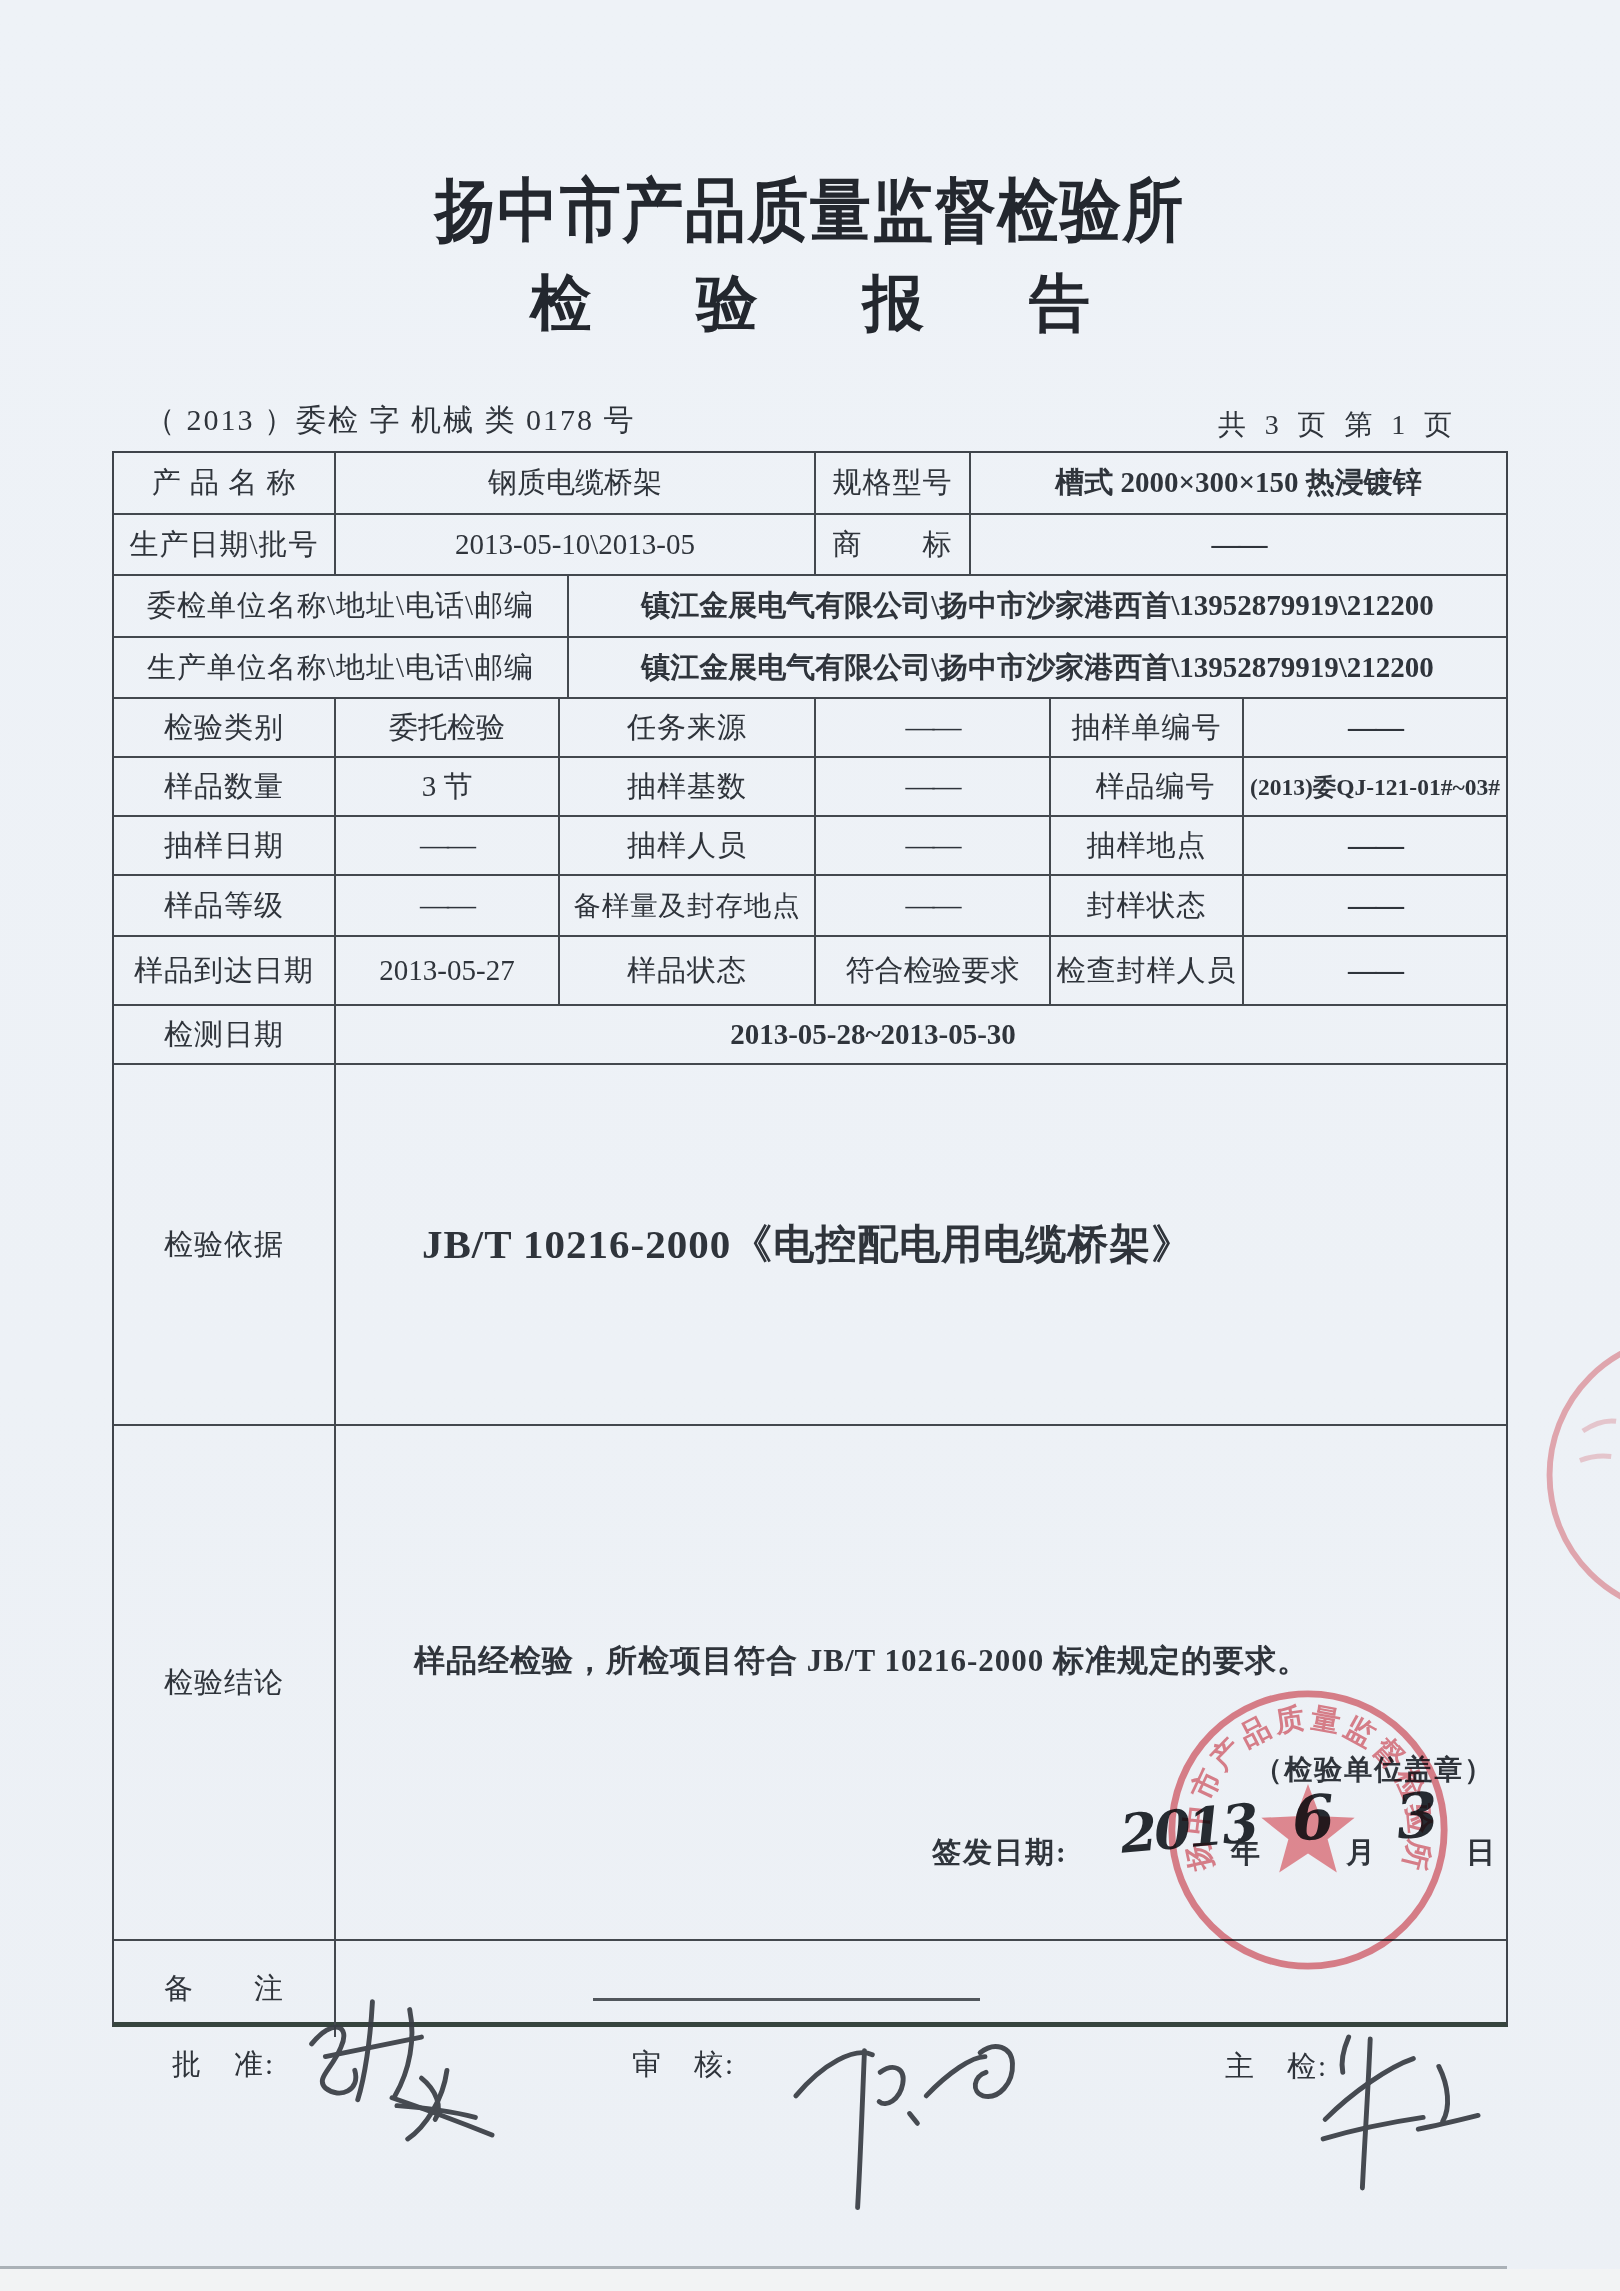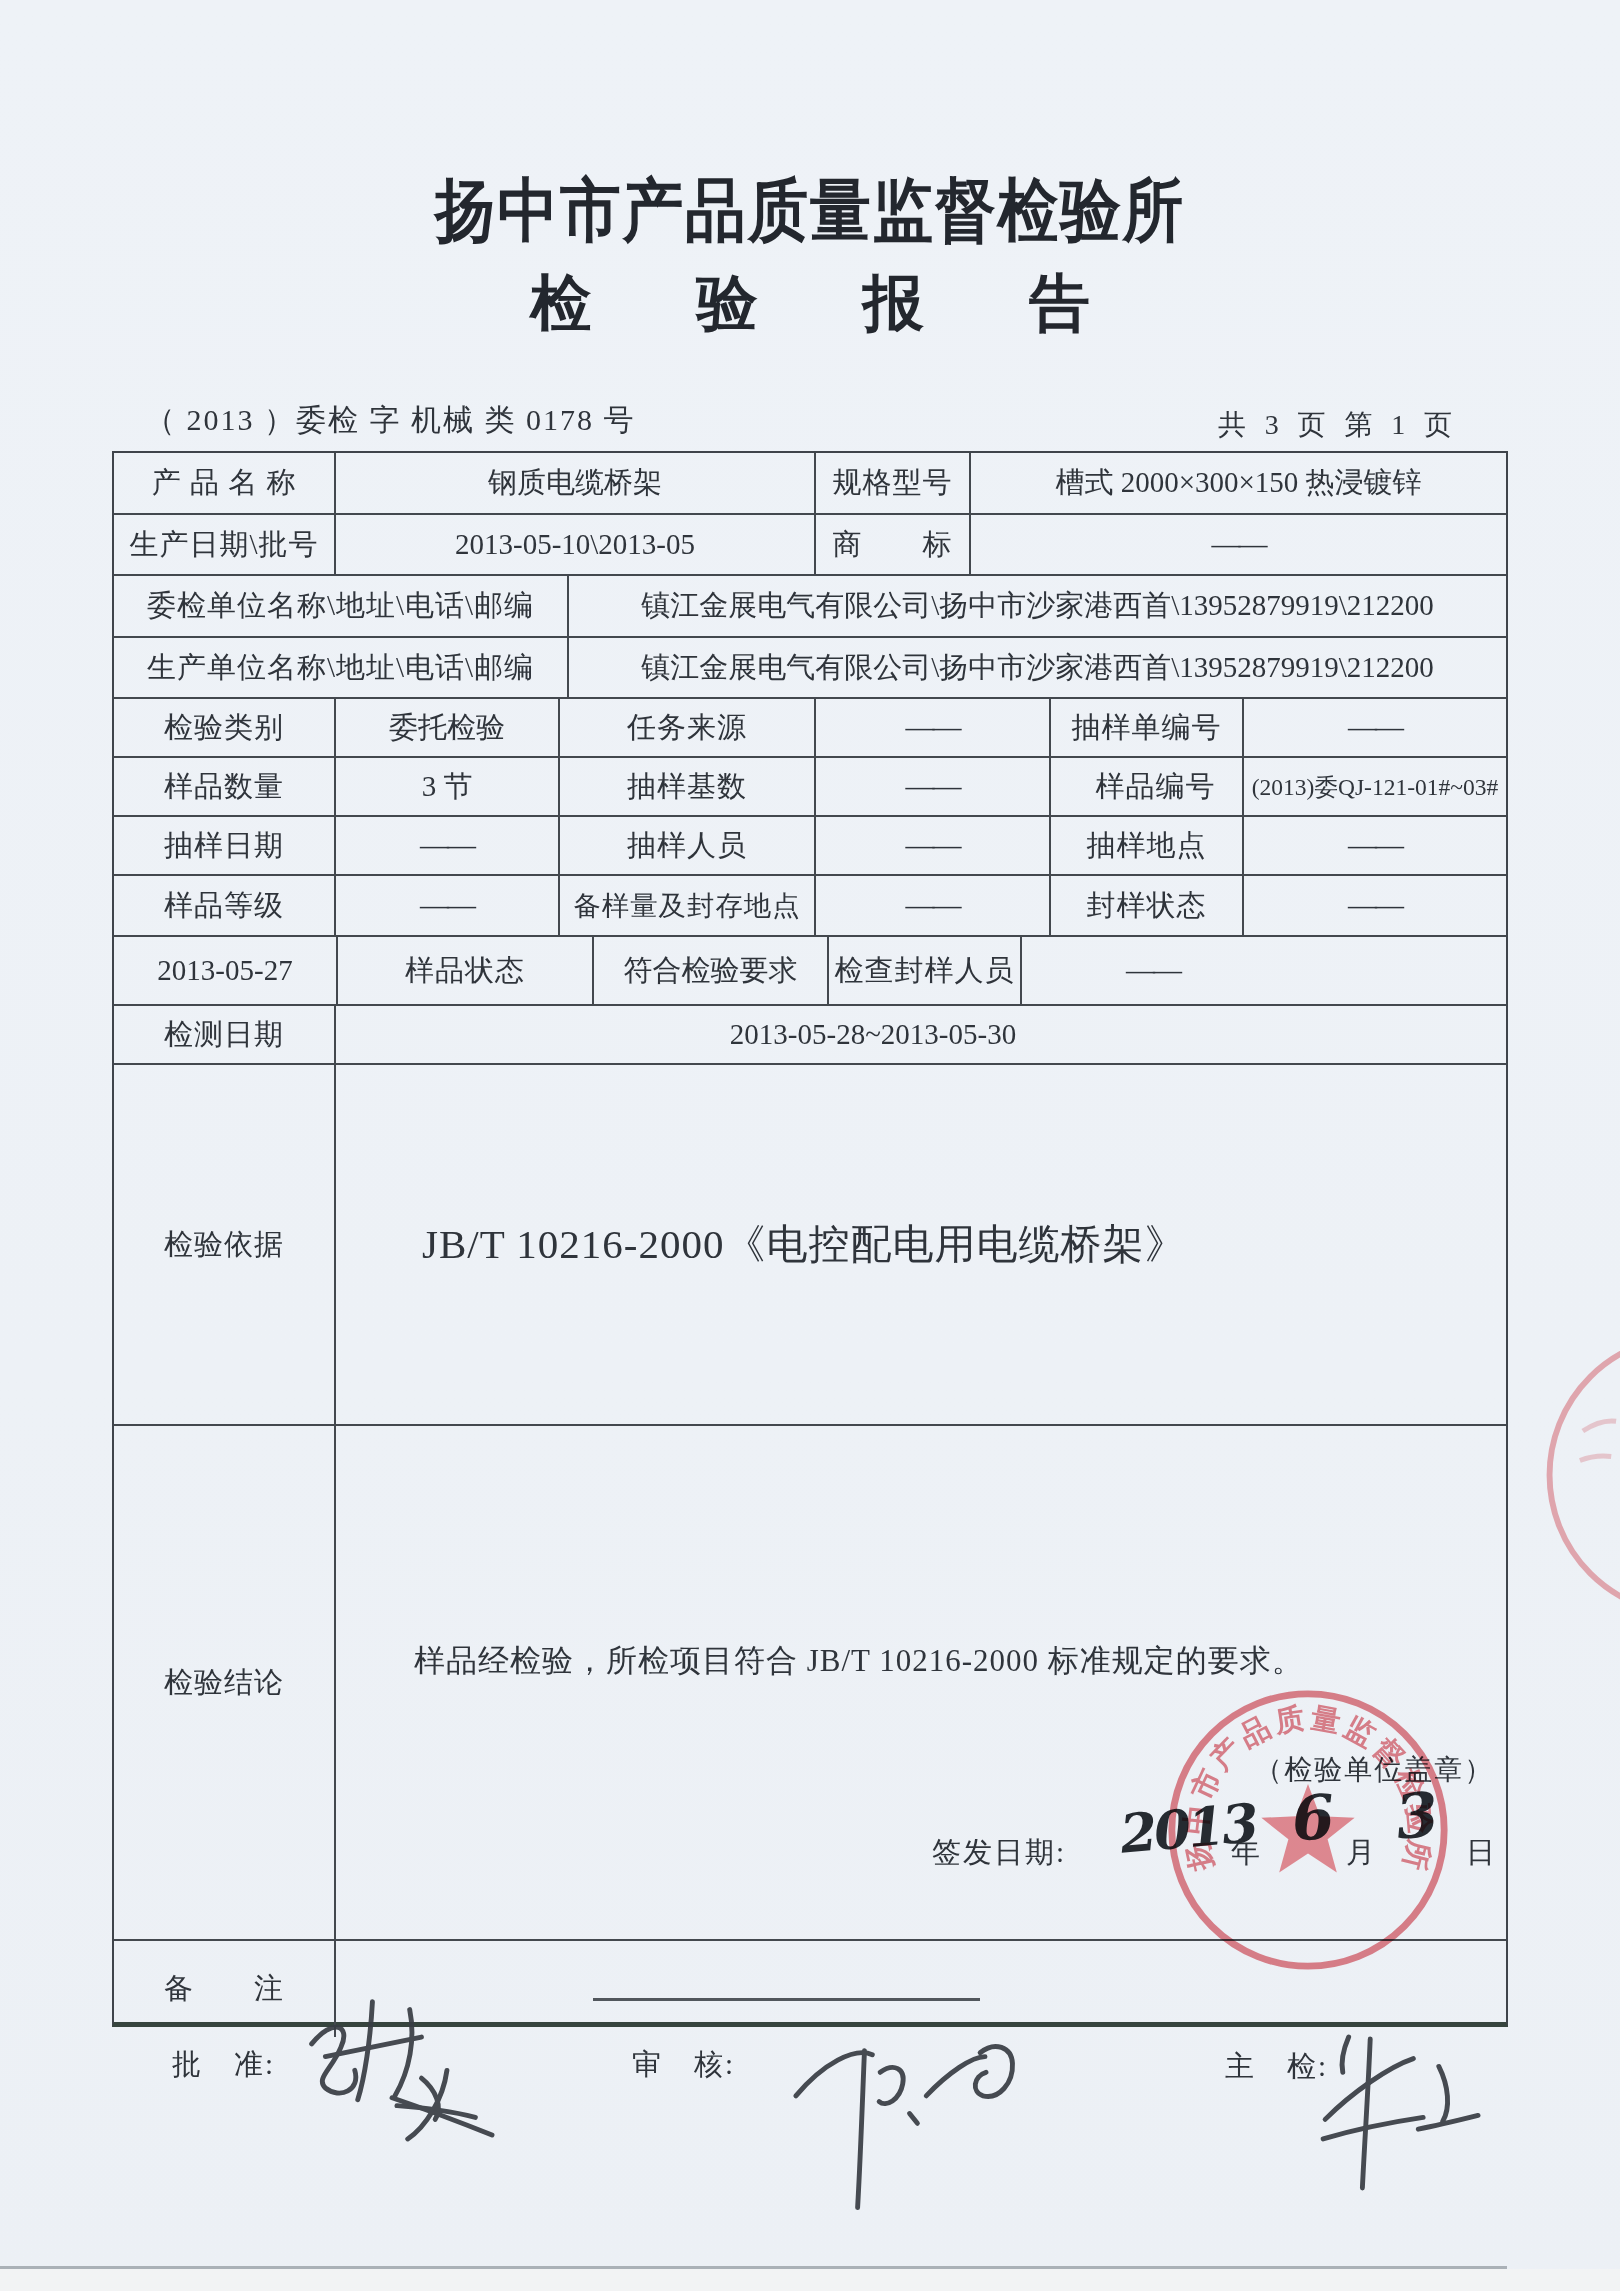--- a/index.html
+++ b/index.html
@@ -16,21 +16,21 @@
   .reportno{left:145px;top:400px;font-size:30px;letter-spacing:2px;}
   .pagination{left:1218px;top:406px;font-size:28px;letter-spacing:5.9px;}
   
   .tbl{left:112px;top:451px;width:1392px;height:1569px;border:2.9px solid #3f444b;
     border-bottom:5.9px solid #36443e;background:transparent;}
   .row{display:flex;box-sizing:border-box;border-bottom:2px solid #43484e;}
   .row:last-child{border-bottom:none;}
   .cell{box-sizing:border-box;border-right:2px solid #43484e;display:flex;
     align-items:center;justify-content:center;font-size:29px;color:#2f343b;
     overflow:hidden;white-space:nowrap;}
-  .cell:last-child{border-right:none;}
+  .cell:last-child{border-right:none;font-weight:bold;}
   .cell.lab{letter-spacing:1px;}
   .cell.small{font-size:23.5px;letter-spacing:0;}
   .cell.left{justify-content:flex-start;}
   .dash{letter-spacing:-2px;}
   .shiftL{margin-right:96px;}
   
   .concl-text{position:absolute;left:78px;top:214px;font-size:31px;letter-spacing:1px;}
   .seal-note{position:absolute;right:11.8px;top:325px;font-size:28px;letter-spacing:2px;}
   .signpiece{position:absolute;top:407px;font-size:29px;letter-spacing:2px;}
   .basis-val{padding-left:86px;font-size:41px;letter-spacing:1px;}
@@ -113,20 +113,21 @@
     <div class="row" style="height:61px;">
       <div class="cell lab" style="width:222px;">样品等级</div>
       <div class="cell dash" style="width:224px;">——</div>
       <div class="cell lab" style="width:256px;font-size:27.4px;">备样量及封存地点</div>
       <div class="cell dash" style="width:235px;">——</div>
       <div class="cell lab" style="width:193px;">封样状态</div>
       <div class="cell dash" style="width:262px;">——</div>
     </div>
 
     <div class="row" style="height:69px;">
+      <div class="cell lab" style="width:222px;">样品到达日期</div>
       <div class="cell" style="width:224px;">2013-05-27</div>
       <div class="cell lab" style="width:256px;">样品状态</div>
       <div class="cell" style="width:235px;">符合检验要求</div>
       <div class="cell lab" style="width:193px;">检查封样人员</div>
       <div class="cell dash" style="width:262px;">——</div>
     </div>
 
     <div class="row" style="height:59px;">
       <div class="cell lab" style="width:222px;">检测日期</div>
       <div class="cell" style="width:1170px;">

